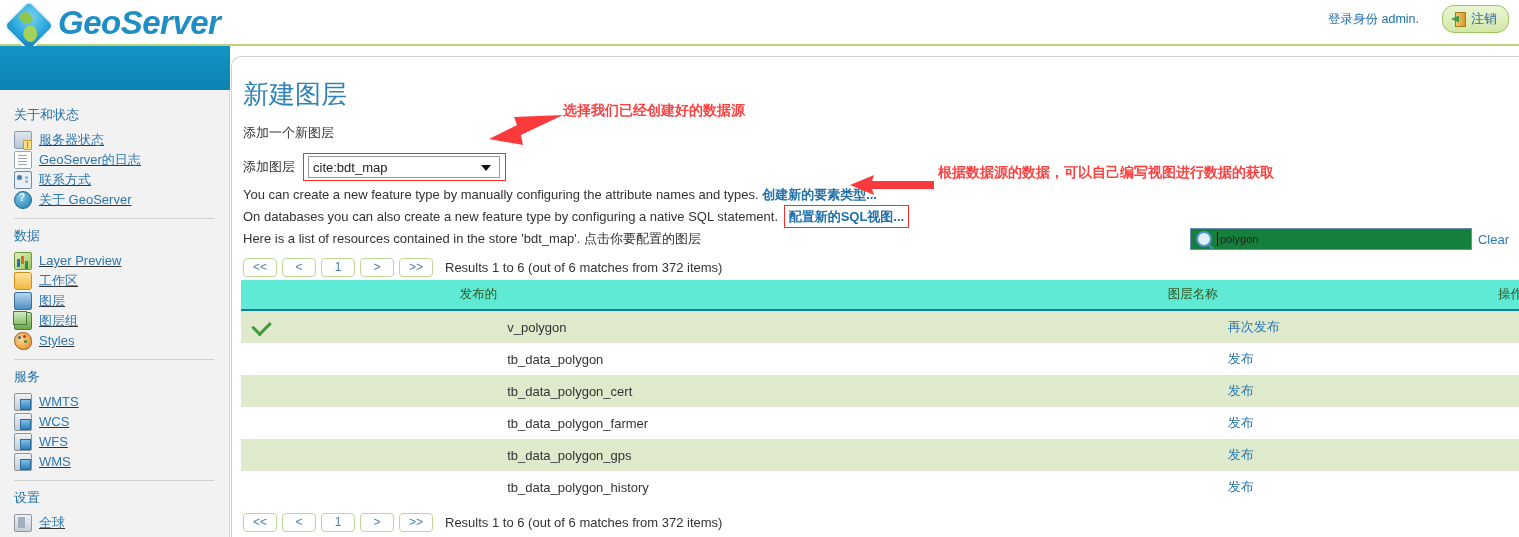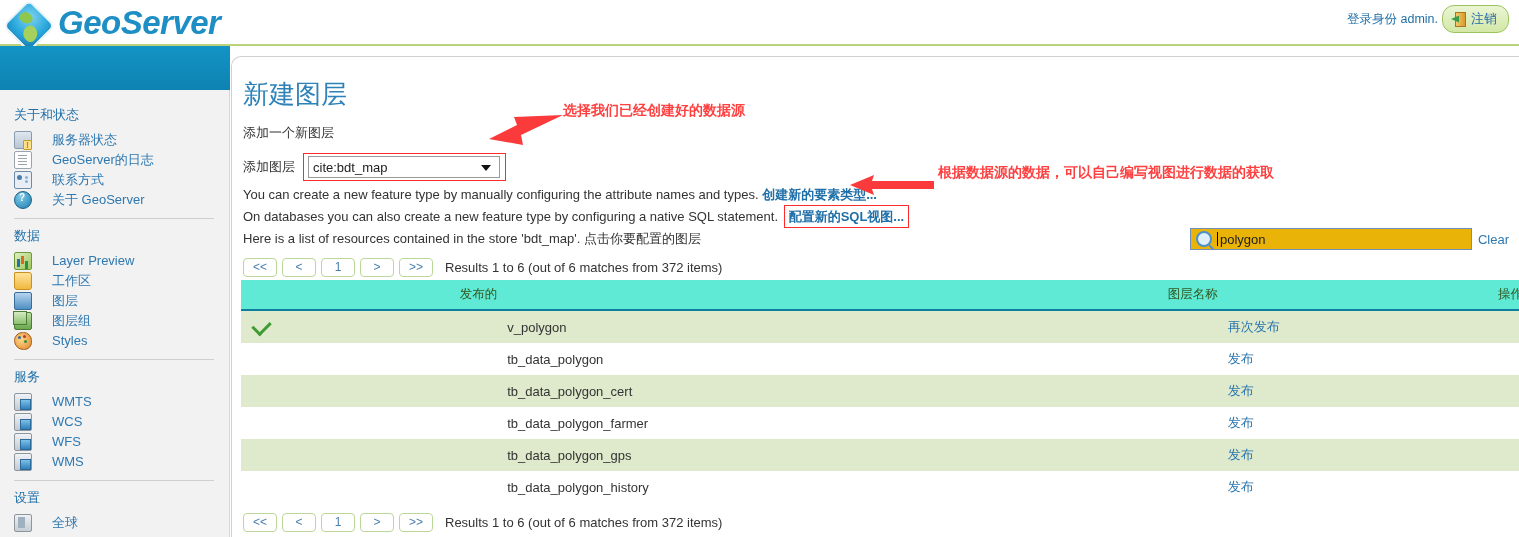--- a/index.html
+++ b/index.html
@@ -71,21 +71,21 @@
     font-style: italic;
     color: #1d8fc4;
     letter-spacing: -0.5px;
     font-family: "Liberation Sans", "DejaVu Sans", sans-serif;
   }
   #login-area {
     position: absolute;
     right: 10px; top: 5px;
     display: flex;
     align-items: center;
-    gap: 4px;
+    gap: 23px;
     font-size: 12.5px;
     color: #1f6fa8;
   }
   #logout-button {
     display: flex;
     align-items: center;
     gap: 5px;
     padding: 4px 11px 4px 8px;
     border: 1px solid #9cc45e;
     border-radius: 12px;
@@ -149,24 +149,25 @@
   }
   .side-sep {
     width: 200px;
     height: 1px;
     background: #cfcfcf;
     margin: 9px 0 4px 0;
   }
   .side-item {
     display: flex;
     align-items: center;
-    gap: 20px;
+    gap: 7px;
     height: 19px;
     margin-bottom: 1px;
     cursor: pointer;
+    text-decoration: underline;
   }
   .side-item span.lbl {
     color: #2e78b0;
     font-size: 13px;
   }
   .si-icon {
     width: 16px; height: 16px;
     flex: 0 0 16px;
     position: relative;
     border-radius: 2px;
@@ -311,26 +312,26 @@
     right: 10px;
     top: 228px;
     display: flex;
     align-items: center;
     gap: 6px;
   }
   #search-input {
     width: 282px;
     height: 22px;
     border: 1px solid #6f8fb8;
-    background: #eab308;
+    background: #15803d;
     display: flex;
     align-items: center;
     padding: 0 5px;
     box-sizing: border-box;
-    font-size: 13px;
+    font-size: 11px;
     color: #222;
     gap: 5px;
     cursor: text;
   }
   .magnifier {
     width: 12px; height: 12px;
     border: 2px solid #4d90c8;
     border-radius: 50%;
     position: relative;
     flex: 0 0 12px;

